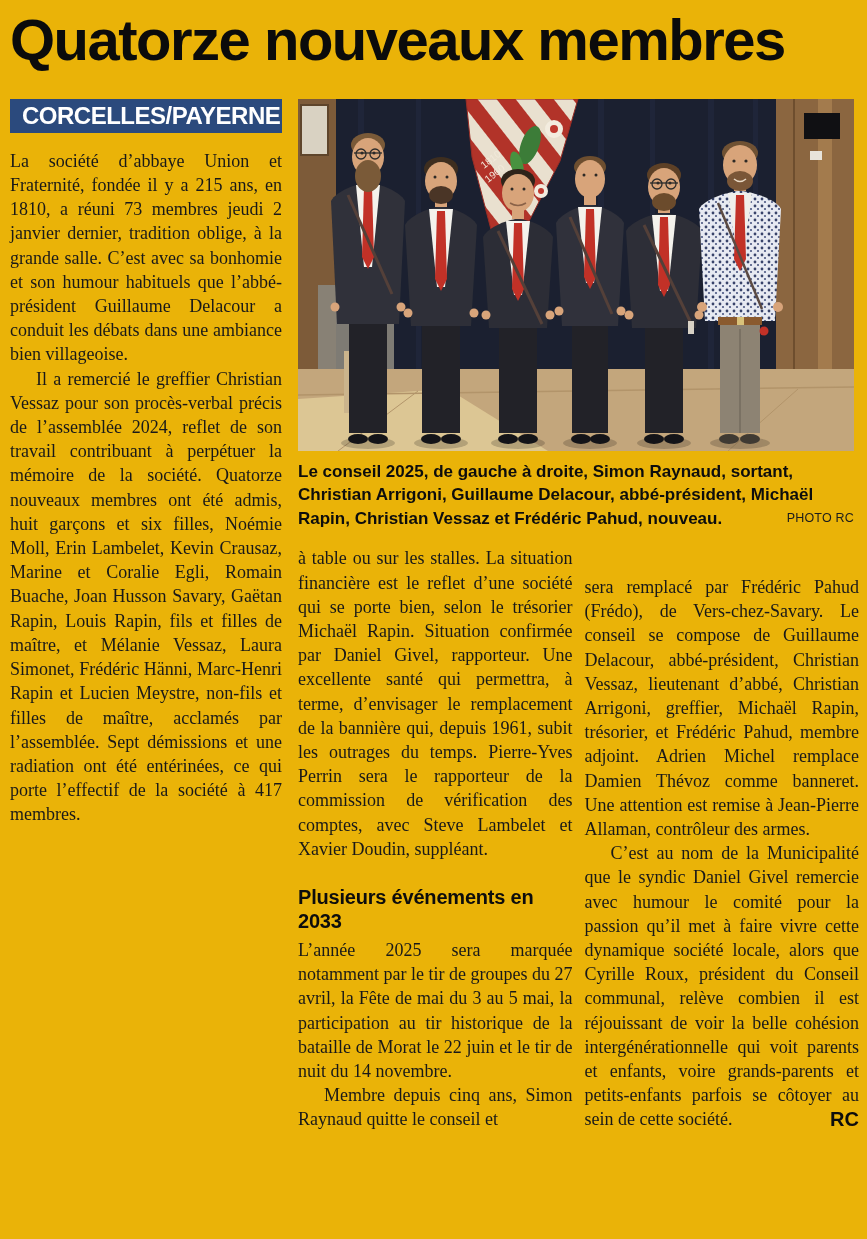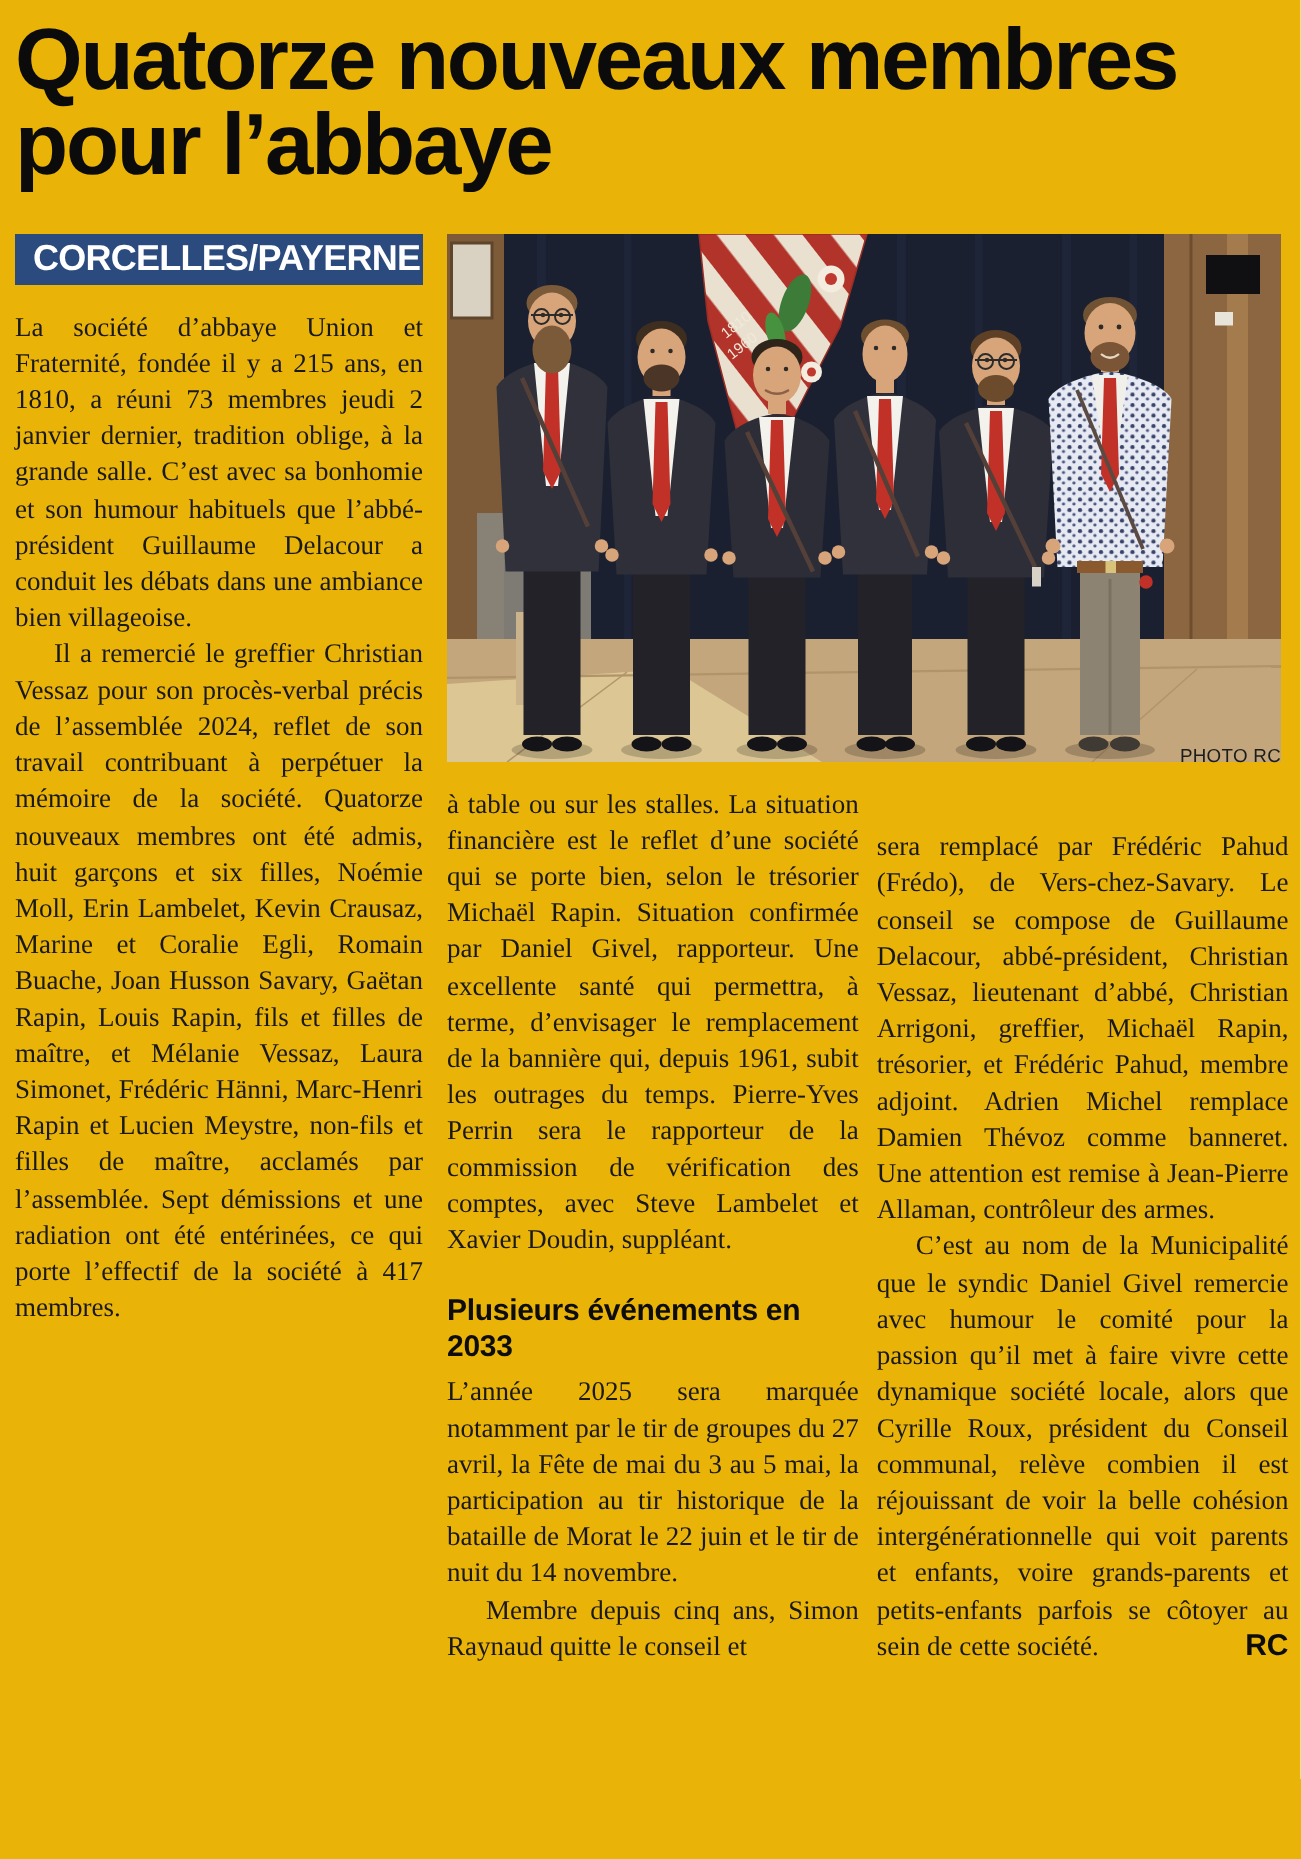--- a/index.html
+++ b/index.html
@@ -73,21 +73,21 @@
     float:right;
     font-family:"Liberation Sans",sans-serif;
     font-weight:700;font-size:20px;color:#0d0d0d;
   }
 </style>
 </head>
 <body>
 
 <div class="page">
 
-  <h1 class="headline"><span>Quatorze nouveaux membres</span><br><span>pour l’abbaye</span></h1>
+  <h1 class="headline"><span>Quatorze nouveaux membres</span><br></h1>
 
   <div class="content">
 
     <div class="col-left serif">
 
       <div class="banner">CORCELLES/PAYERNE</div>
 
       <p>La société d’abbaye Union et Fraternité, fondée il y a 215 ans, en 1810, a réuni 73 membres jeudi 2 janvier dernier, tradition oblige, à la grande salle. C’est avec sa bonhomie et son humour habituels que l’abbé-président Guillaume Delacour a conduit les débats dans une ambiance bien villageoise.</p>
       <p class="indent">Il a remercié le greffier Christian Vessaz pour son procès-verbal précis de l’assemblée 2024, reflet de son travail contribuant à perpétuer la mémoire de la société. Quatorze nouveaux membres ont été admis, huit garçons et six filles, Noémie Moll, Erin Lambelet, Kevin Crausaz, Marine et Coralie Egli, Romain Buache, Joan Husson Savary, Gaëtan Rapin, Louis Rapin, fils et filles de maître, et Mélanie Vessaz, Laura Simonet, Frédéric Hänni, Marc-Henri Rapin et Lucien Meystre, non-fils et filles de maître, acclamés par l’assemblée. Sept démissions et une radiation ont été entérinées, ce qui porte l’effectif de la société à 417 membres.</p>
     </div>
@@ -275,21 +275,21 @@
             <ellipse cx="442" cy="54" rx="18" ry="12" fill="#6F5133"></ellipse>
             <ellipse cx="442" cy="66" rx="17" ry="20" fill="#D8A47A"></ellipse>
             <ellipse cx="442" cy="82" rx="13" ry="10" fill="#7A5637"></ellipse>
             <circle cx="436" cy="62" r="1.6" fill="#2E2A26"></circle>
               <circle cx="448" cy="62" r="1.6" fill="#2E2A26"></circle>
             <path d="M436,80 Q442,85 448,80" stroke="#E8D8C4" stroke-width="1.5" fill="none"></path>
           </g>
         </svg>
       </div>
 
-      <div class="caption"><span class="credit">PHOTO RC</span></div>
+      <div class="caption"><span>Le conseil 2025, de gauche à droite, Simon Raynaud, sortant, Christian Arrigoni, Guillaume Delacour, abbé-président, Michaël Rapin, Christian Vessaz et Frédéric Pahud, nouveau.</span><span class="credit">PHOTO RC</span></div>
 
       <div class="cols2 serif">
         <div class="col">
           <p>à table ou sur les stalles. La situation financière est le reflet d’une société qui se porte bien, selon le trésorier Michaël Rapin. Situation confirmée par Daniel Givel, rapporteur. Une excellente santé qui permettra, à terme, d’envisager le remplacement de la bannière qui, depuis 1961, subit les outrages du temps. Pierre-Yves Perrin sera le rapporteur de la commission de vérification des comptes, avec Steve Lambelet et Xavier Doudin, suppléant.</p>
           <h3 class="subhead">Plusieurs événements en 2033</h3>
           <p>L’année 2025 sera marquée notamment par le tir de groupes du 27 avril, la Fête de mai du 3 au 5 mai, la participation au tir historique de la bataille de Morat le 22 juin et le tir de nuit du 14 novembre.</p>
           <p class="indent">Membre depuis cinq ans, Simon Raynaud quitte le conseil et</p>
         </div>
         <div class="col">
           <p>sera remplacé par Frédéric Pahud (Frédo), de Vers-chez-Savary. Le conseil se compose de Guillaume Delacour, abbé-président, Christian Vessaz, lieutenant d’abbé, Christian Arrigoni, greffier, Michaël Rapin, trésorier, et Frédéric Pahud, membre adjoint. Adrien Michel remplace Damien Thévoz comme banneret. Une attention est remise à Jean-Pierre Allaman, contrôleur des armes.</p>

